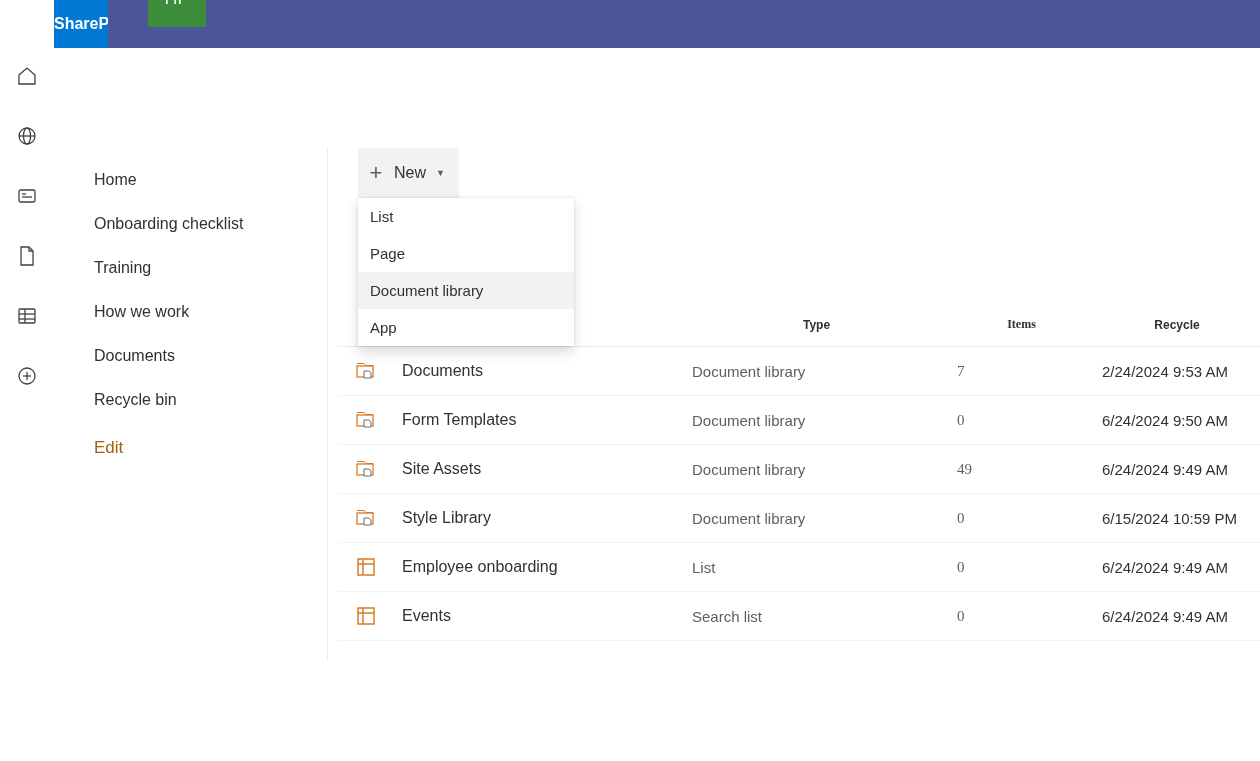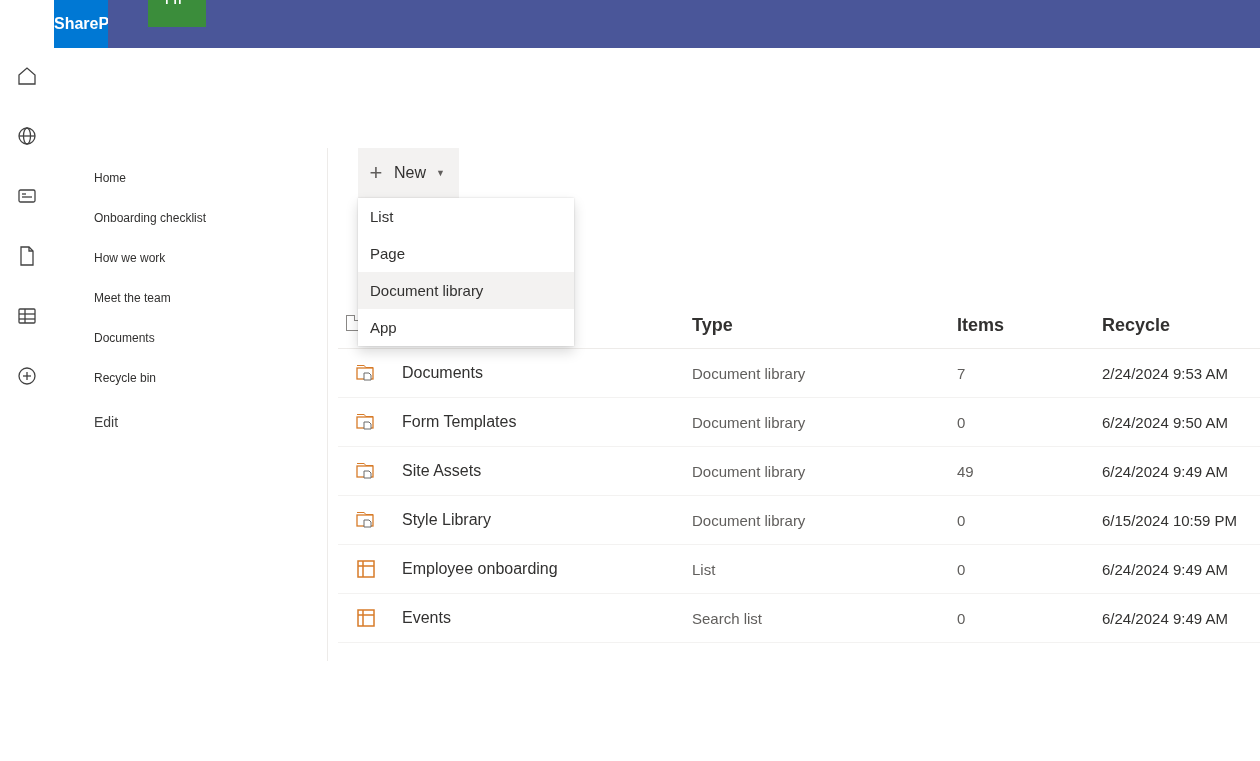--- a/index.html
+++ b/index.html
@@ -21,44 +21,44 @@
     
     .layout { display: flex; height: calc(761px - 48px); margin-top: -100px; }
     .app-rail { width: 54px; background: #fff; display: flex; flex-direction: column; align-items: center; padding-top: 116px; gap: 36px; }
     .app-rail-item { width: 24px; height: 24px; display: flex; align-items: center; justify-content: center; color: #424242; cursor: pointer; }
     
     .right-area { flex: 1; display: flex; flex-direction: column; }
     .after-site-header { display: flex; flex: 1; }
     
     
     .left-nav { margin-top: 100px;width: 274px; background: #fff; border-right: 1px solid #edebe9; padding-top: 10px; }
-    .nav-item { padding: 13px 20px 13px 40px; font-size: 12px; cursor: pointer; color: #323130; }
-    .nav-edit { padding: 12px 20px 12px 40px; font-size: 14px; color: #404040; cursor: pointer; margin-top: 4px; }
+    .nav-item { padding: 13px 20px 13px 40px; font-size: 16px; cursor: pointer; color: #323130; }
+    .nav-edit { padding: 12px 20px 12px 40px; font-size: 17px; color: #a16207; cursor: pointer; margin-top: 4px; }
     
     
     .main { flex: 1; margin-top: 100px; position: relative; background: #fff; }
     .toolbar { height: 50px; display: flex; align-items: center; padding-left: 30px; }
     .new-btn { height: 50px; display: flex; align-items: center; background: #f3f2f1; padding: 0 14px 0 8px; cursor: pointer; gap: 8px; font-size: 16px; }
     .plus-icon { width: 20px; height: 20px; display:flex; align-items:center; justify-content:center; color:#605e5c; font-size: 22px; font-weight: 300; }
     .chevron { font-size: 9px; color: #605e5c; margin-left: 2px; }
     
     
     .dropdown { position: absolute; top: 50px; left: 30px; width: 216px; background: #fff; box-shadow: 0 6px 12px rgba(0,0,0,0.15), 0 0 2px rgba(0,0,0,0.15); z-index: 100; }
     .dropdown-item { padding: 10px 12px; font-size: 15px; cursor: pointer; }
     .dropdown-item.hover { background: #f3f2f1; }
     
     
     .table-wrap { margin-top: 105px; padding-left: 10px; }
     .table { width: 100%; border-collapse: collapse; }
-    .table th { text-align: left; font-weight: 600; font-size: 18px; padding: 12px 8px; border-bottom: 1px solid #edebe9; color: #323130; }
+    .table th { text-align: center; font-weight: 600; font-size: 12px; padding: 12px 8px; border-bottom: 1px solid #edebe9; color: #323130; }
     .table td { padding: 14px 8px; font-size: 15px; border-bottom: 1px solid #f3f2f1; vertical-align: middle; }
     .col-icon { width: 56px; text-align: center; }
     .col-name { width: 290px; }
     .col-type { width: 265px; font-size: 14px; color: #605e5c; }
-    .col-items { width: 145px; font-size: 14px; color: #605e5c; }
+    .col-items { width: 145px; font-size: 14px; color: #605e5c; font-family: Liberation Serif, serif; }
     .col-modified { font-size: 14px; color: #323130; }
     .table td.cell-name { font-size: 16px; color: #323130; }
     .type-icon { display: inline-block; vertical-align: middle; }
     .header-doc-icon { width: 14px; height: 16px; border: 1px solid #8a8886; position: relative; display: inline-block; }
     .header-doc-icon::after { content:''; position:absolute; top:-1px; right:-1px; width:5px; height:5px; background:#fff; border-left:1px solid #8a8886; border-bottom:1px solid #8a8886; }
   </style>
 </head>
 <body>
 
 <div class="header">
@@ -138,22 +138,22 @@
     <div class="site-header">
       <div class="site-logo">HP</div>
 
     </div>
 
     <div class="after-site-header">
 
       <div class="left-nav">
         <div class="nav-item">Home</div>
         <div class="nav-item">Onboarding checklist</div>
+        <div class="nav-item">Training</div>
         <div class="nav-item">How we work</div>
-        <div class="nav-item">Meet the team</div>
         <div class="nav-item">Documents</div>
         <div class="nav-item">Recycle bin</div>
         <div class="nav-edit">Edit</div>
       </div>
 
       <div class="main">
         <div class="toolbar">
           <div class="new-btn">
             <span class="plus-icon">+</span>
             <span>New</span>

